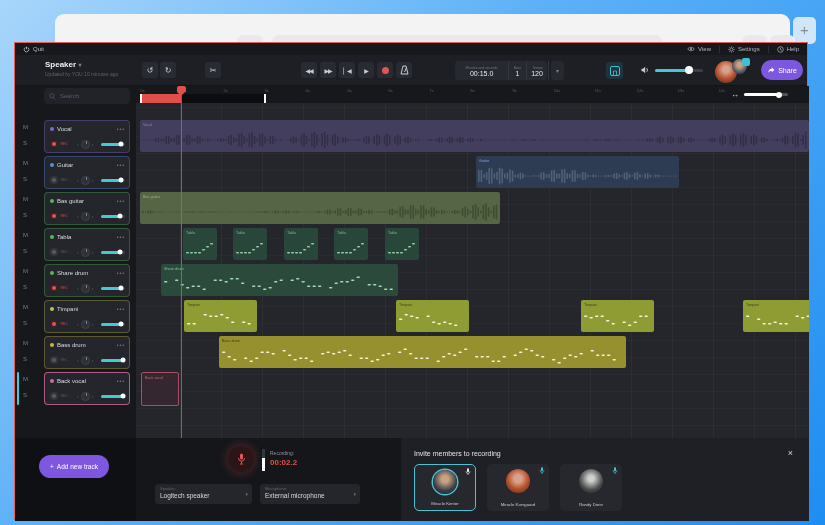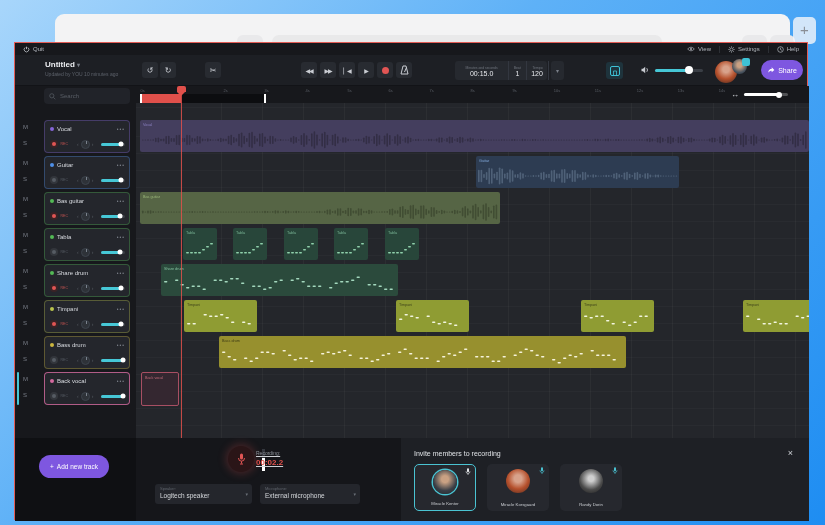--- a/index.html
+++ b/index.html
@@ -124,21 +124,21 @@
   #bottombar { position:absolute; left:0; top:395px; width:794px; height:83px; background:#0f1013; }
   #addtrackbtn { position:absolute; left:24px; top:17px; width:70px; height:23px; background:#7e57e0;
                  border-radius:12px; color:#fff; font-size:6.5px; display:flex; align-items:center;
                  justify-content:center; gap:3px; }
   #recpanel { position:absolute; left:121px; top:0; width:265px; height:83px; background:#15161a; }
   #micbtn { position:absolute; left:92px; top:8px; width:26px; height:26px; border-radius:50%;
             background:#2a1517; box-shadow:0 0 8px 2px rgba(225,85,84,.25);
             display:flex; align-items:center; justify-content:center; }
   #recmeter { position:absolute; left:126px; top:11px; width:3px; height:22px; background:#34373e; }
   #recmeter .mfill { position:absolute; bottom:0; left:0; width:100%; height:60%; background:#fff; }
-  #rectext { position:absolute; left:120px; top:12px;text-decoration:underline; }
+  #rectext { position:absolute; left:134px; top:12px; }
   #rectext .rlab { font-size:5px; color:#8d929a; }
   #rectext .rval { font-size:8px; color:#e0504b; font-weight:bold; margin-top:2px; }
   .dropdown { position:absolute; top:46px; height:20px; background:#24262c; border-radius:3px; padding:2px 5px; }
   .dropdown .dlab { font-size:5px; transform:scale(.8); transform-origin:left top; color:#60656d; }
   .dropdown .dval { font-size:6.5px; color:#d6d9dd; margin-top:0; white-space:nowrap; }
   .dropdown .dchev { position:absolute; right:4px; top:7px; color:#6a6f77; font-size:5px; }
   #invitepanel { position:absolute; left:386px; top:0; width:408px; height:83px; background:#1e2025; }
   #invtitle { position:absolute; left:13px; top:12px; font-size:7px; color:#dfe2e6; }
   #invclose { position:absolute; right:16px; top:10px; font-size:9px; color:#cfd2d7; }
   .memcard { position:absolute; top:26px; width:62px; height:47px; background:#26282e; border-radius:5px; }
@@ -212,21 +212,21 @@
         <svg width="7" height="7" viewBox="0 0 10 10">
           <circle cx="5" cy="5" r="4" stroke="#b3b7be" fill="none"></circle>
           <path d="M5 2.5 V5 L7 6.2" stroke="#b3b7be" fill="none"></path>
         </svg>
         <span>Help</span>
       </div>
     </div>
 
     <div id="toolbar">
       <div id="proj">
-        <div class="pname"><span>Untitled</span>
+        <div class="pname"><span>Speaker</span>
           <span class="chev">▾</span></div>
         <div class="psub">Updated by YOU 10 minutes ago</div>
       </div>
       <div class="tbtn" style="left:127px">↺</div>
       <div class="tbtn" style="left:145px">↻</div>
       <div class="tbtn" style="left:190px">✂</div>
       <div class="tbtn" style="left:286px">
           <span class="tglyph">◀◀</span>
         </div>
       <div class="tbtn" style="left:305px">

